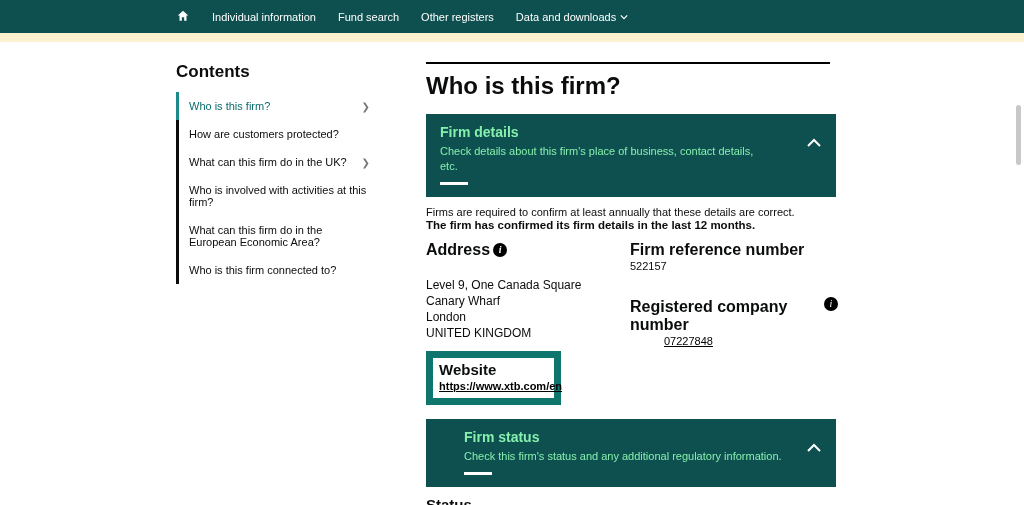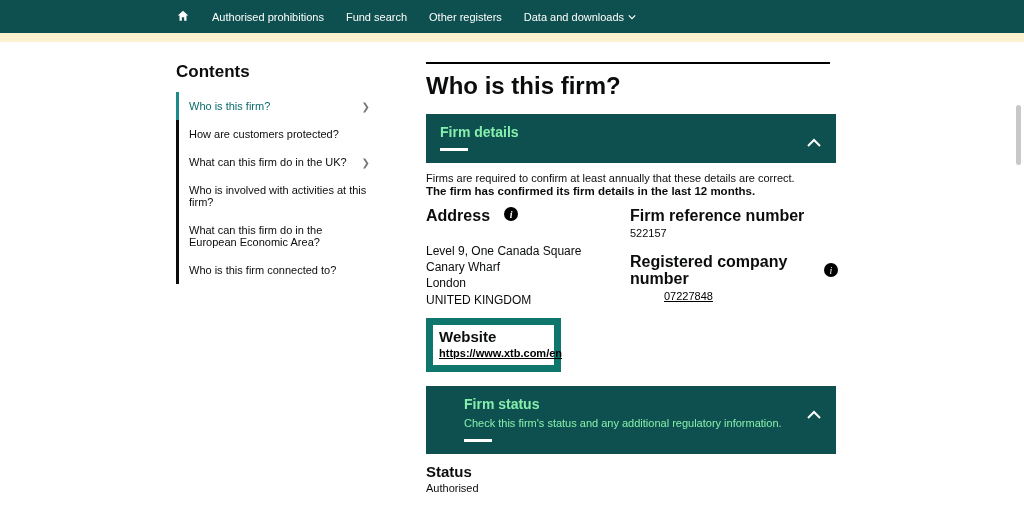--- a/index.html
+++ b/index.html
@@ -22,46 +22,46 @@
   .panel { background: #0e4f4f; color: #86efac; padding: 10px 14px 12px 14px; position: relative; }
   .panel-title { font-weight: 700; font-size: 14px; margin-bottom: 4px; }
   .panel-desc { font-size: 11px; line-height: 1.35; max-width: 320px; }
   .panel .chev-up { position: absolute; right: 14px; top: 24px; }
   .panel .ul { width: 28px; height: 3px; background: #fff; margin-top: 8px; }
   .req { font-size: 11px; margin-top: 9px; }
   .confirm { font-size: 11.5px; font-weight: 700; margin-top: 1px; margin-bottom: 10px; }
   .cols { display: flex; gap: 24px; margin-top: 4px; }
   .colL { flex: 0 0 180px; }
   .colR { flex: 1; position: relative; }
-  .sub-h { font-weight: 800; font-size: 16px; display: flex; align-items: flex-start; gap: 14px; }
+  .sub-h { font-weight: 800; font-size: 16px; display: flex; align-items: center; gap: 3px; }
   .info-ic { width: 14px; height: 14px; background: #000; border-radius: 50%; display: inline-flex; align-items: center; justify-content: center; color: #fff; font-size: 10px; font-style: italic; font-family: Georgia, serif; }
   .addr { font-size: 12px; line-height: 1.35; margin-top: 18px; }
   .redbox { border: 7px solid #0f766e; padding: 3px 6px 5px 6px; margin-top: 10px; width: 135px; }
   .weblabel { font-weight: 800; font-size: 15px; }
   .weblink { font-size: 11px; font-weight: 700; text-decoration: underline; color: #000; display: inline-block; margin-top: 0; }
   .frn-h { font-weight: 800; font-size: 16px; line-height: 1.1; }
   .frn-v { font-size: 11px; margin-top: 2px; }
-  .rcn-h { font-weight: 800; font-size: 16px; line-height: 1.1; margin-top: 14px; }
+  .rcn-h { font-weight: 800; font-size: 16px; line-height: 1.1; margin-top: 26px; }
   .rcn-v { font-size: 11px; text-decoration: underline; margin-top: 2px; display: inline-block; color: #000; margin-left: 34px; }
   .rcn-info { position: absolute; right: -2px; top: 56px; }
   .panel2 { margin-top: 14px; padding-left: 38px; }
   .status-h { font-weight: 800; font-size: 15px; margin-top: 9px; }
   .status-v { font-size: 11px; margin-top: 2px; }
   .scrollbar { position: fixed; right: 3px; top: 105px; width: 5px; height: 60px; background: #c8c8c8; border-radius: 3px; }
 </style>
 </head>
 <body>
 
 <div class="topbar">
   <span>
     <svg class="home-ic" viewBox="0 0 24 24" fill="#fff">
         <path d="M12 3l9 8h-3v9h-4v-6H10v6H6v-9H3z"></path>
       </svg>
   </span>
-  <a href="#">Authorised prohibitions</a>
+  <a href="#">Individual information</a>
   <a href="#">Fund search</a>
   <a href="#">Other registers</a>
   <span class="ddwrap">
     <a href="#">Data and downloads</a>
     <svg class="chev" viewBox="0 0 10 10">
         <path d="M1 3l4 4 4-4" stroke="#fff" stroke-width="1.5" fill="none"></path>
       </svg>
   </span>
 </div>
 <div class="yellowbar"></div>
@@ -92,20 +92,21 @@
         </div>
       </div>
   </div>
 
   <div class="main">
     <hr class="rule">
     <h1 class="main-h">Who is this firm?</h1>
 
     <div class="panel">
       <div class="panel-title">Firm details</div>
+      <div class="panel-desc">Check details about this firm's place of business, contact details, etc.</div>
       <svg class="chev-up" width="16" height="10" viewBox="0 0 16 10">
           <path d="M2 8l6-6 6 6" stroke="#fff" stroke-width="2" fill="none"></path>
         </svg>
       <div class="ul"></div>
     </div>
 
     <div class="req">Firms are required to confirm at least annually that these details are correct.</div>
     <div class="confirm">The firm has confirmed its firm details in the last 12 months.</div>
 
     <div class="cols">

